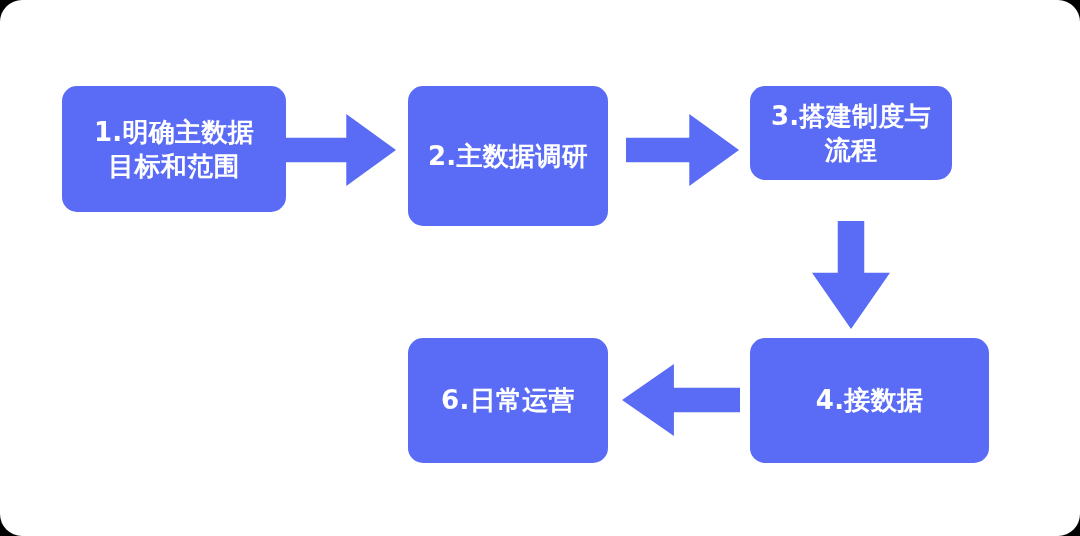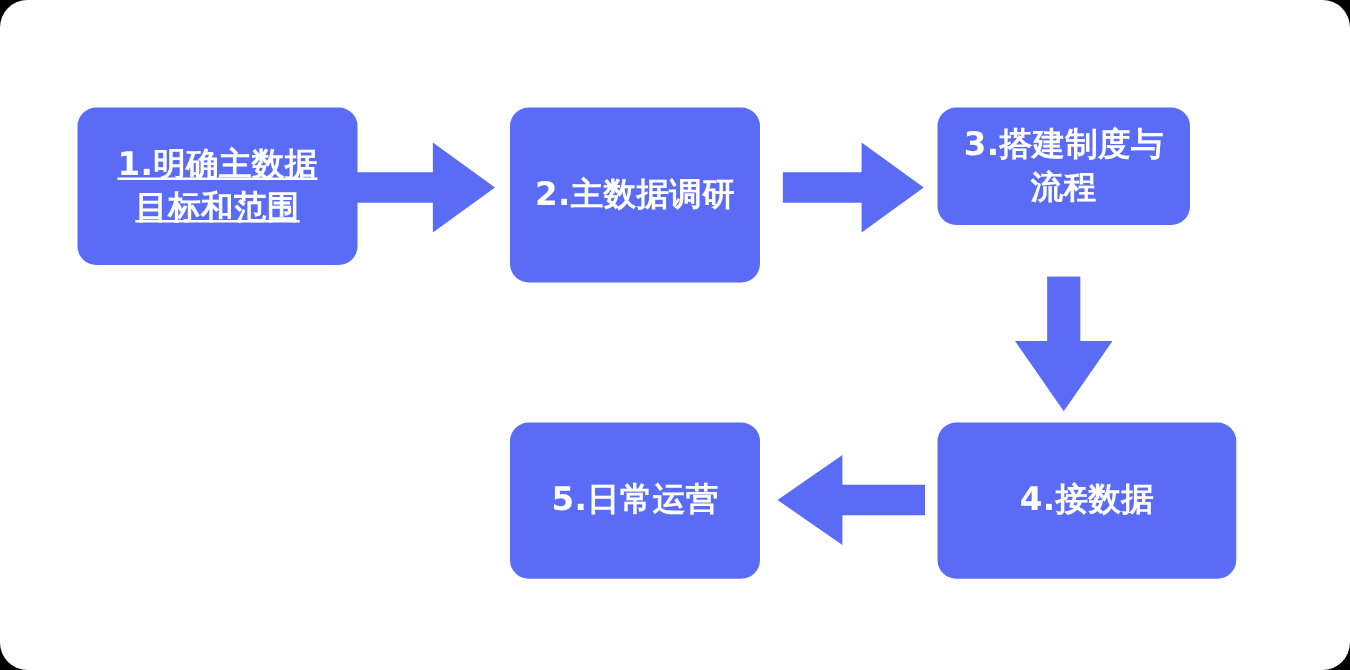--- a/index.html
+++ b/index.html
@@ -39,21 +39,21 @@
     font-size: 26px;
     font-weight: 700;
     line-height: 1.32;
     letter-spacing: 0.3px;
     padding: 4px 10px;
     box-sizing: border-box;
     white-space: pre-line;
   }
 
   
-  #node-1 { left: 62px;  top: 86px;  width: 224px; height: 126px; text-decoration: underline; }
+  #node-1 { left: 62px;  top: 86px;  width: 224px; height: 126px; }
   #node-2 { left: 408px; top: 86px;  width: 200px; height: 140px; }
   #node-3 { left: 750px; top: 86px;  width: 202px; height: 94px; }
   
   #node-4 { left: 750px; top: 338px; width: 239px; height: 125px; }
   #node-5 { left: 408px; top: 338px; width: 200px; height: 125px; }
 
   
   .arrow {
     position: absolute;
     background: #5a6cf5;
@@ -106,21 +106,21 @@
   <div class="node" id="node-1">1.明确主数据
 目标和范围</div>
 
   <div class="node" id="node-2">2.主数据调研</div>
 
   <div class="node" id="node-3">3.搭建制度与
 流程</div>
 
   <div class="node" id="node-4">4.接数据</div>
 
-  <div class="node" id="node-5">5.日常运营</div>
+  <div class="node" id="node-5">6.日常运营</div>
 
   <div class="arrow arrow-right" id="arrow-1-2"></div>
 
   <div class="arrow arrow-right" id="arrow-2-3"></div>
 
   <div class="arrow arrow-down" id="arrow-3-4"></div>
 
   <div class="arrow arrow-left" id="arrow-4-5"></div>
 
 </div>

